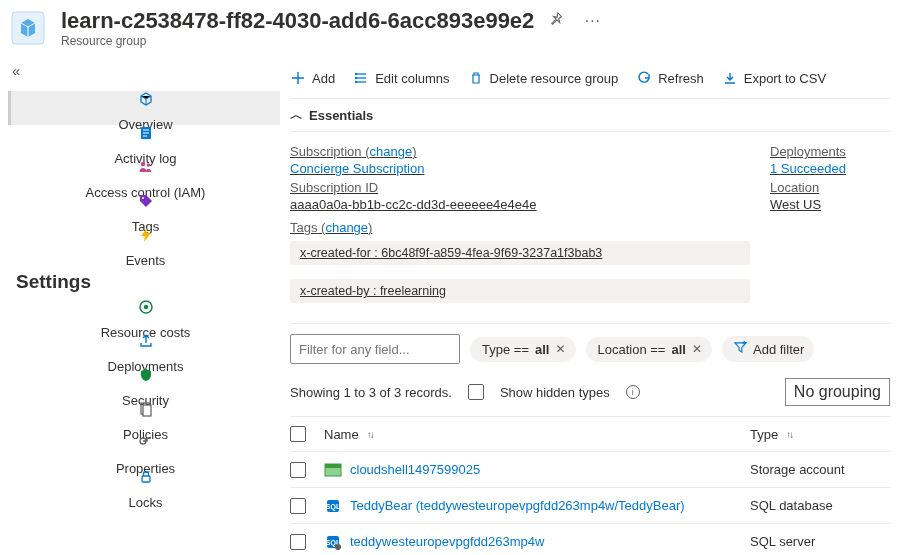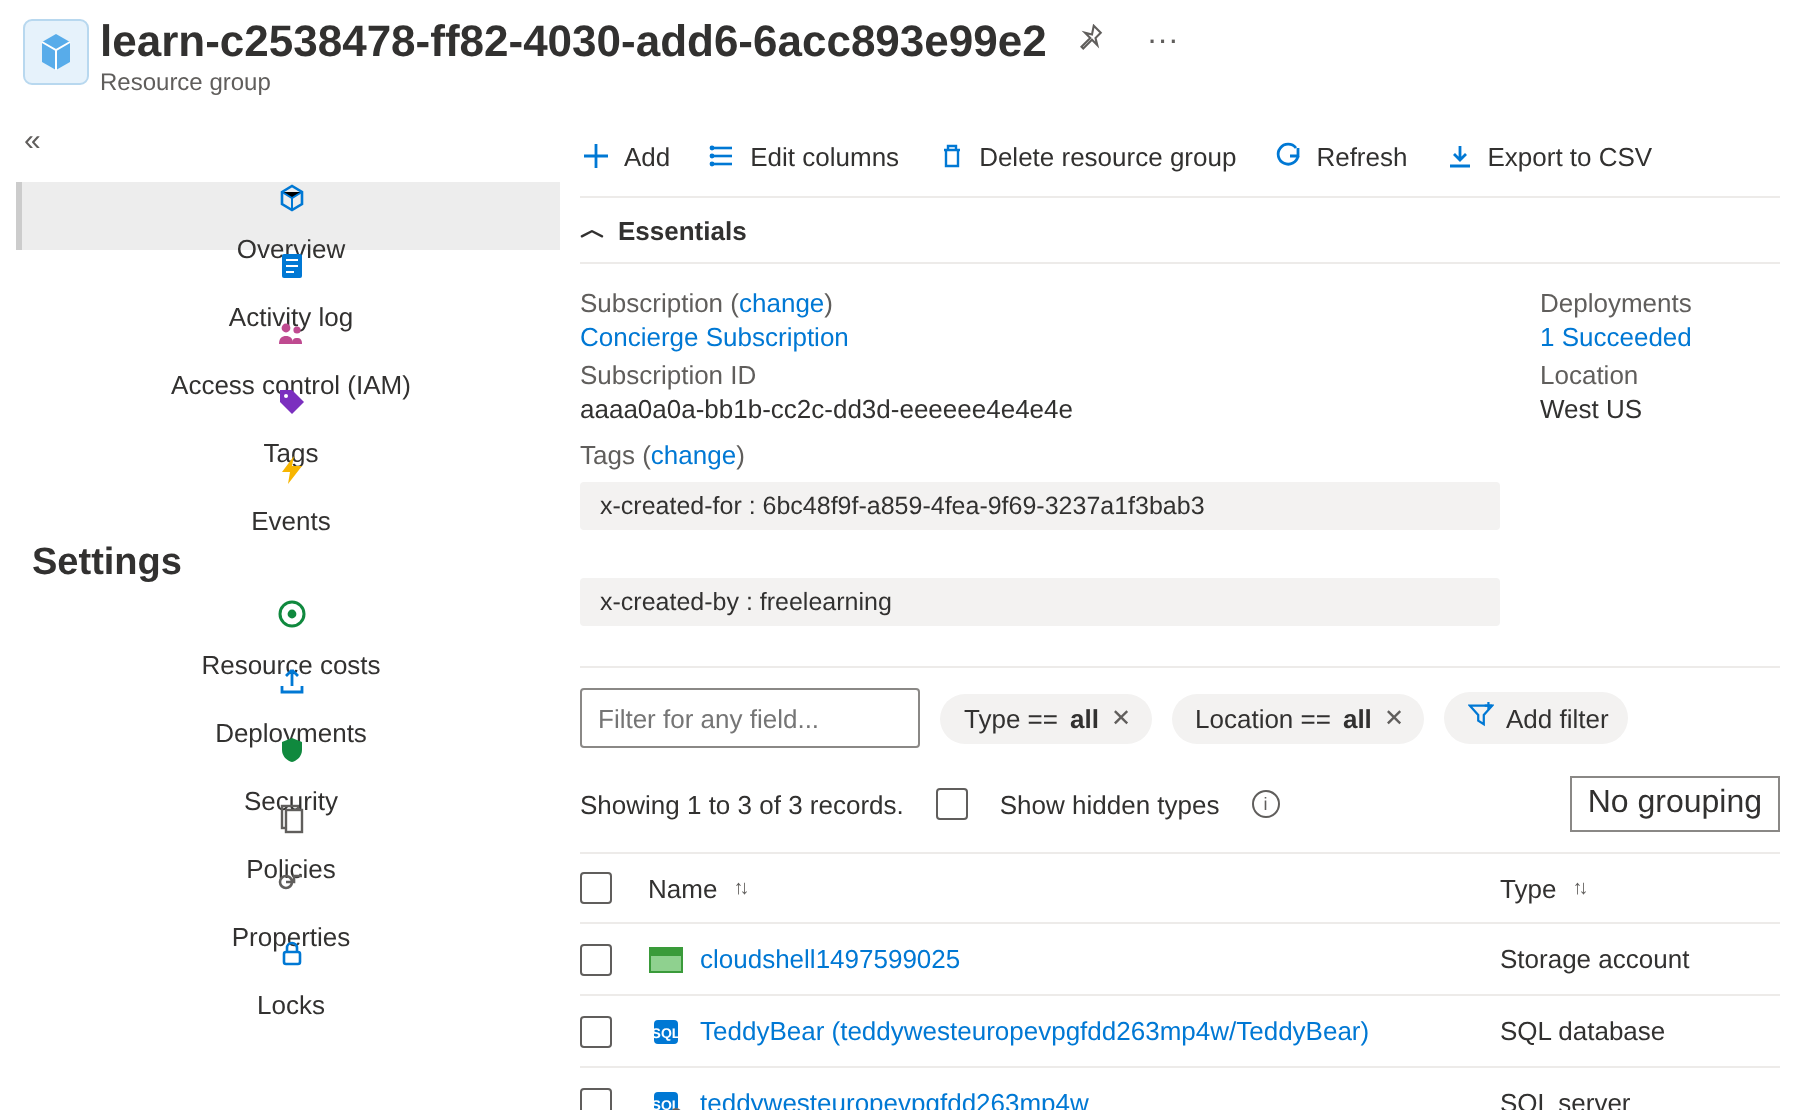--- a/index.html
+++ b/index.html
@@ -1,20 +1,20 @@
 <!DOCTYPE html>
 <html><head>
 <meta charset="utf-8">
 <style>
   * { box-sizing: border-box; margin: 0; padding: 0; font-family: "Segoe UI", Arial, sans-serif; }
   body { width: 900px; height: 555px; background: #fff; color: #323130; font-size: 13px; overflow: hidden; }
   a, .link { color: #0078d4; text-decoration: none; cursor: pointer; }
   
   
-  .header { display: flex; align-items: flex-start; gap: 4px; padding: 8px 10px 6px 10px; }
+  .header { display: flex; align-items: center; gap: 15px; padding: 8px 10px 6px 10px; }
   .rg-icon { width: 36px; height: 36px; display: flex; align-items: center; justify-content: center; }
   .header-texts { flex: 1; }
   .title-row { display: flex; align-items: center; gap: 12px; }
   .title { font-size: 22px; font-weight: 600; color: #323130; line-height: 1.2; }
   .pin, .ellipsis { font-size: 16px; color: #605e5c; cursor: pointer; padding: 2px 4px; }
   .subtitle { font-size: 12px; color: #605e5c; margin-top: 0px; }
   
   
   .layout { display: flex; height: calc(100% - 54px); }
   
@@ -31,29 +31,29 @@
   
   
   .main { flex: 1; padding: 4px 10px 0 10px; overflow: hidden; }
   .toolbar { display: flex; align-items: center; gap: 18px; height: 40px; }
   .tool-btn { display: flex; align-items: center; gap: 6px; cursor: pointer; color: #323130; }
   .tool-btn .ico { color: #0078d4; width: 16px; height: 16px; display:flex;align-items:center;justify-content:center; }
   
   .essentials-bar { display: flex; align-items: center; gap: 6px; height: 34px; border-top: 1px solid #edebe9; border-bottom: 1px solid #edebe9; font-weight: 600; cursor: pointer; }
   .essentials-bar .chev { font-size: 13px; }
   
-  .ess-grid { display: flex; gap: 20px; padding: 12px 0 8px 0; }
+  .ess-grid { display: flex; gap: 20px; padding: 12px 0 8px 0; text-decoration: underline; }
   .ess-left { flex: 1; }
   .ess-right { width: 120px; }
   .ess-label { color: #605e5c; font-size: 13px; margin-top: 4px; }
   .ess-label:first-child { margin-top: 0; }
   .ess-val { font-size: 13px; margin-top: 2px; }
   
   .tags-row { margin-top: 8px; }
-  .tags-chips { margin-top: 6px; display: flex; gap: 24px; flex-wrap: wrap; flex-direction: column; }
+  .tags-chips { margin-top: 6px; display: flex; gap: 14px; flex-wrap: wrap; flex-direction: column; }
   .chip { background: #f3f2f1; border-radius: 2px; padding: 5px 10px; font-size: 12.5px; }
   
   .hr { border: none; border-top: 1px solid #edebe9; margin: 12px 0 10px 0; }
   
   .filter-row { display: flex; align-items: center; gap: 10px; }
   .filter-input { border: 1px solid #8a8886; border-radius: 2px; height: 30px; padding: 0 8px; width: 170px; font-size: 13px; }
   .pill { display: inline-flex; align-items: center; gap: 6px; background: #f3f2f1; border-radius: 14px; padding: 5px 10px 5px 12px; font-size: 13px; cursor: pointer; }
   .pill .x { font-size: 12px; color: #605e5c; }
   .pill strong { font-weight: 600; }
   .pill .pico { color: #0078d4; }

